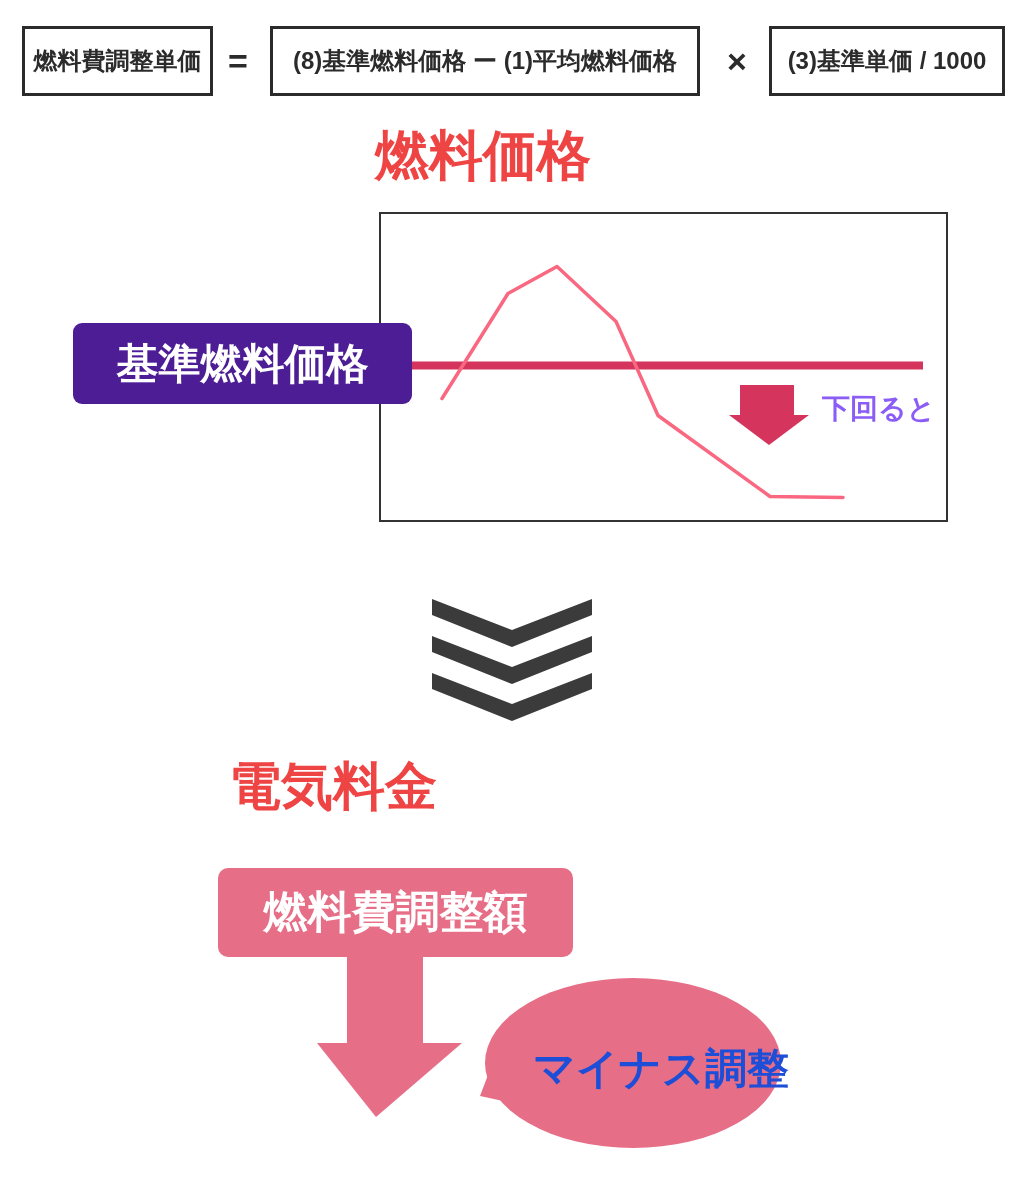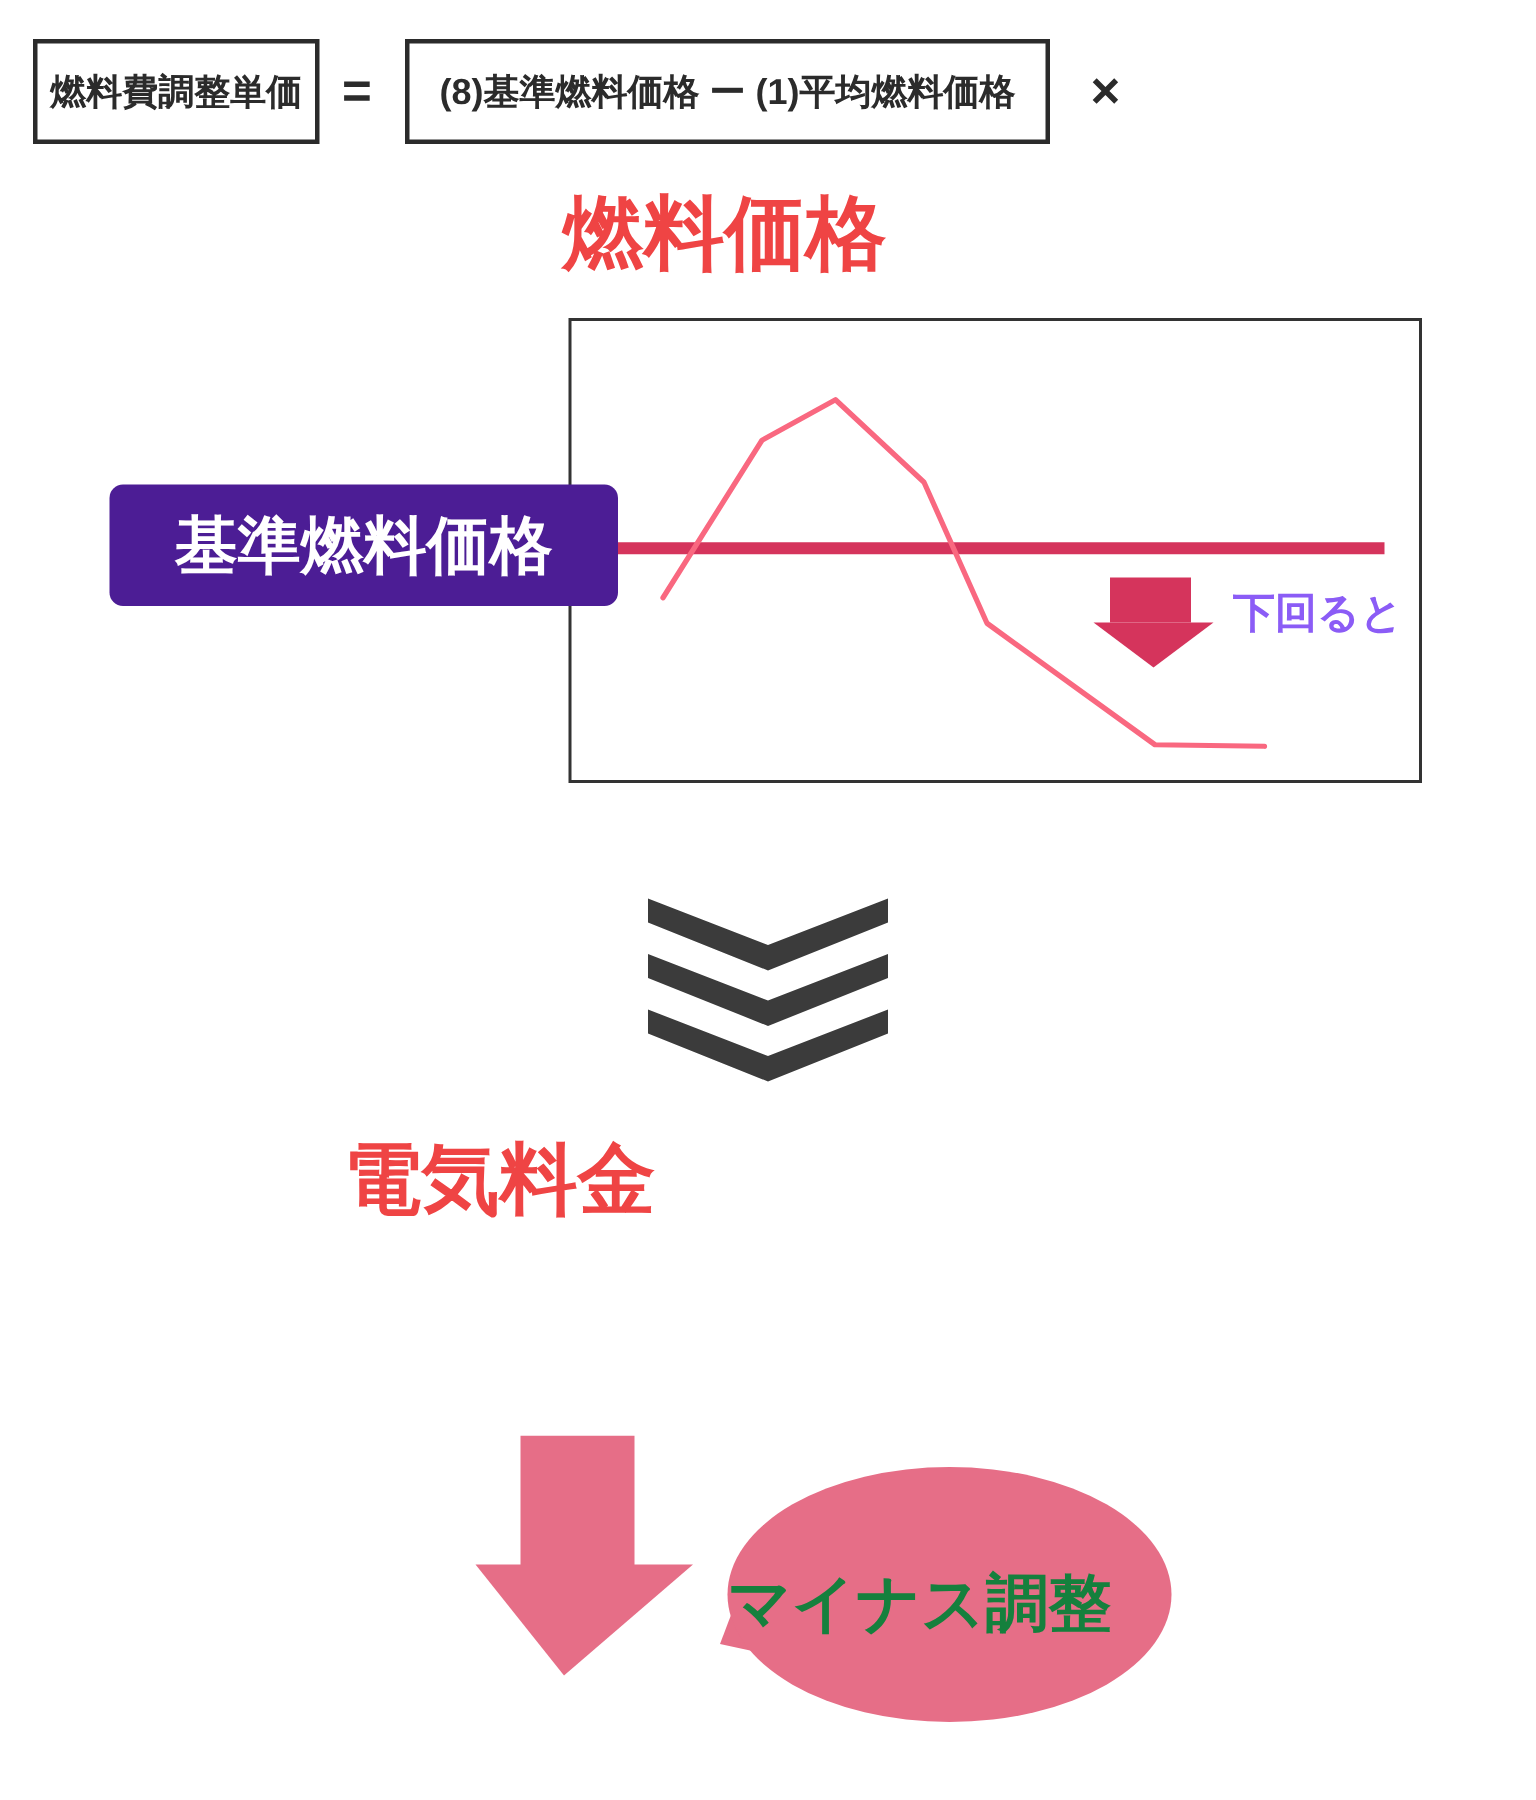--- a/index.html
+++ b/index.html
@@ -36,37 +36,40 @@
   .below-note{
     position:absolute;left:822px;top:390px;font-size:28px;color:#8b5cf6;white-space:nowrap;z-index:3;
   }
   
   .adjust-box{
     position:absolute;left:218px;top:868px;width:355px;height:89px;
     background:#e66e87;border-radius:10px;color:#ffffff;font-size:44px;
     display:flex;align-items:center;justify-content:center;white-space:nowrap;
   }
   .bubble-text{
-    position:absolute;left:485px;top:1041px;width:296px;text-align:left;
-    color:#15803d;font-size:42px;z-index:3;white-space:nowrap;
+    position:absolute;left:513px;top:1041px;width:296px;text-align:center;
+    color:#1d4ed8;font-size:42px;z-index:3;white-space:nowrap;
   }
 </style>
 </head>
 <body>
 
 <div class="canvas">
 
   <div class="fbox" style="left:22px;width:191px;">
     <span>燃料費調整単価</span>
   </div>
   <div class="op" style="left:220px;width:36px;">=</div>
   <div class="fbox" style="left:270px;width:430px;">
     <span>(8)基準燃料価格 ー (1)平均燃料価格</span>
   </div>
   <div class="op" style="left:719px;width:36px;">×</div>
+  <div class="fbox" style="left:769px;width:236px;">
+    <span>(3)基準単価 / 1000</span>
+  </div>
 
   <div class="section-title" style="left:375px;top:120px;width:500px;font-size:54px;">燃料価格</div>
 
   <div class="chart-frame">
     <svg width="565" height="306" viewBox="0 0 565 306">
       <line x1="0" y1="151.5" x2="542" y2="151.5" stroke="#d5345c" stroke-width="8"></line>
       <polyline points="61,184.5 127,79.5 176,52.5 235,107.5 277,201.5 389,282.5 462,283.5" fill="none" stroke="#f96880" stroke-width="3.5" stroke-linejoin="round" stroke-linecap="round"></polyline>
       <g fill="#d5345c">
         <rect x="359" y="171" width="54" height="30"></rect>
         <polygon points="348,201 428,201 388,231"></polygon>
@@ -83,20 +86,23 @@
   <svg class="abs" style="left:432px;top:595px;" width="160" height="130" viewBox="0 0 160 130">
     <g fill="#3b3b3b">
       <polygon points="0,4 80,35 160,4 160,20 80,52 0,20"></polygon>
       <polygon points="0,41 80,72 160,41 160,57 80,89 0,57"></polygon>
       <polygon points="0,78 80,109 160,78 160,94 80,126 0,94"></polygon>
     </g>
   </svg>
 
   <div class="section-title" style="left:229px;top:752px;width:500px;font-size:52px;">電気料金</div>
 
+  <div class="adjust-box">
+    <span>燃料費調整額</span>
+  </div>
 
   <svg class="abs" style="left:310px;top:957px;" width="160" height="165" viewBox="0 0 160 165">
     <g fill="#e66e87">
       <rect x="37" y="0" width="76" height="88"></rect>
       <polygon points="7,86 152,86 66,160"></polygon>
     </g>
   </svg>
 
   <svg class="abs" style="left:455px;top:970px;" width="340" height="190" viewBox="0 0 340 190">
     <g fill="#e66e87">

